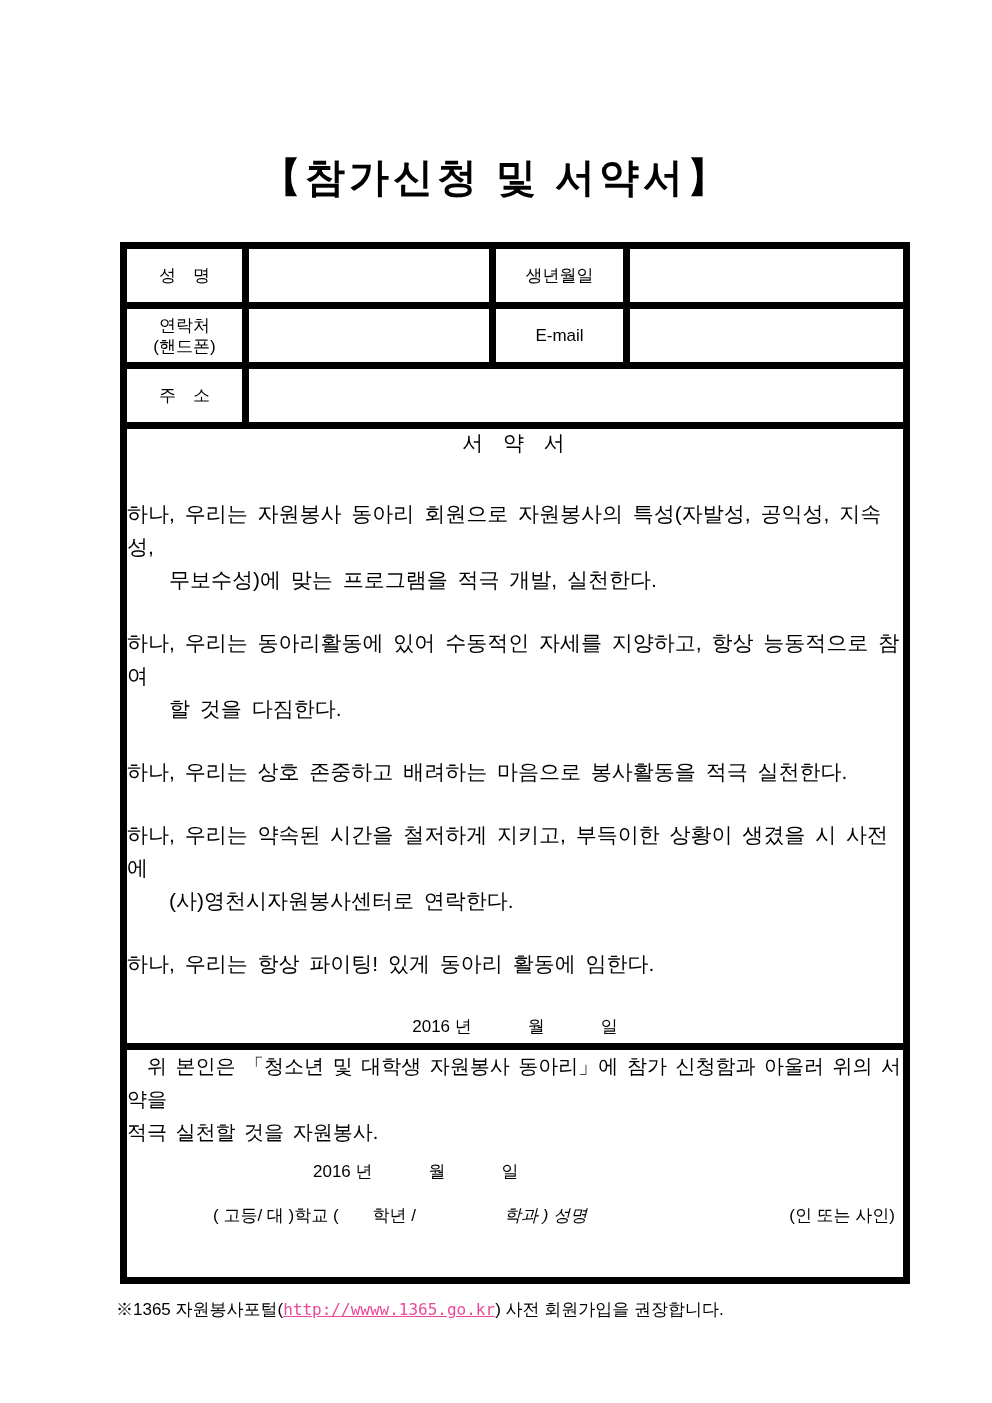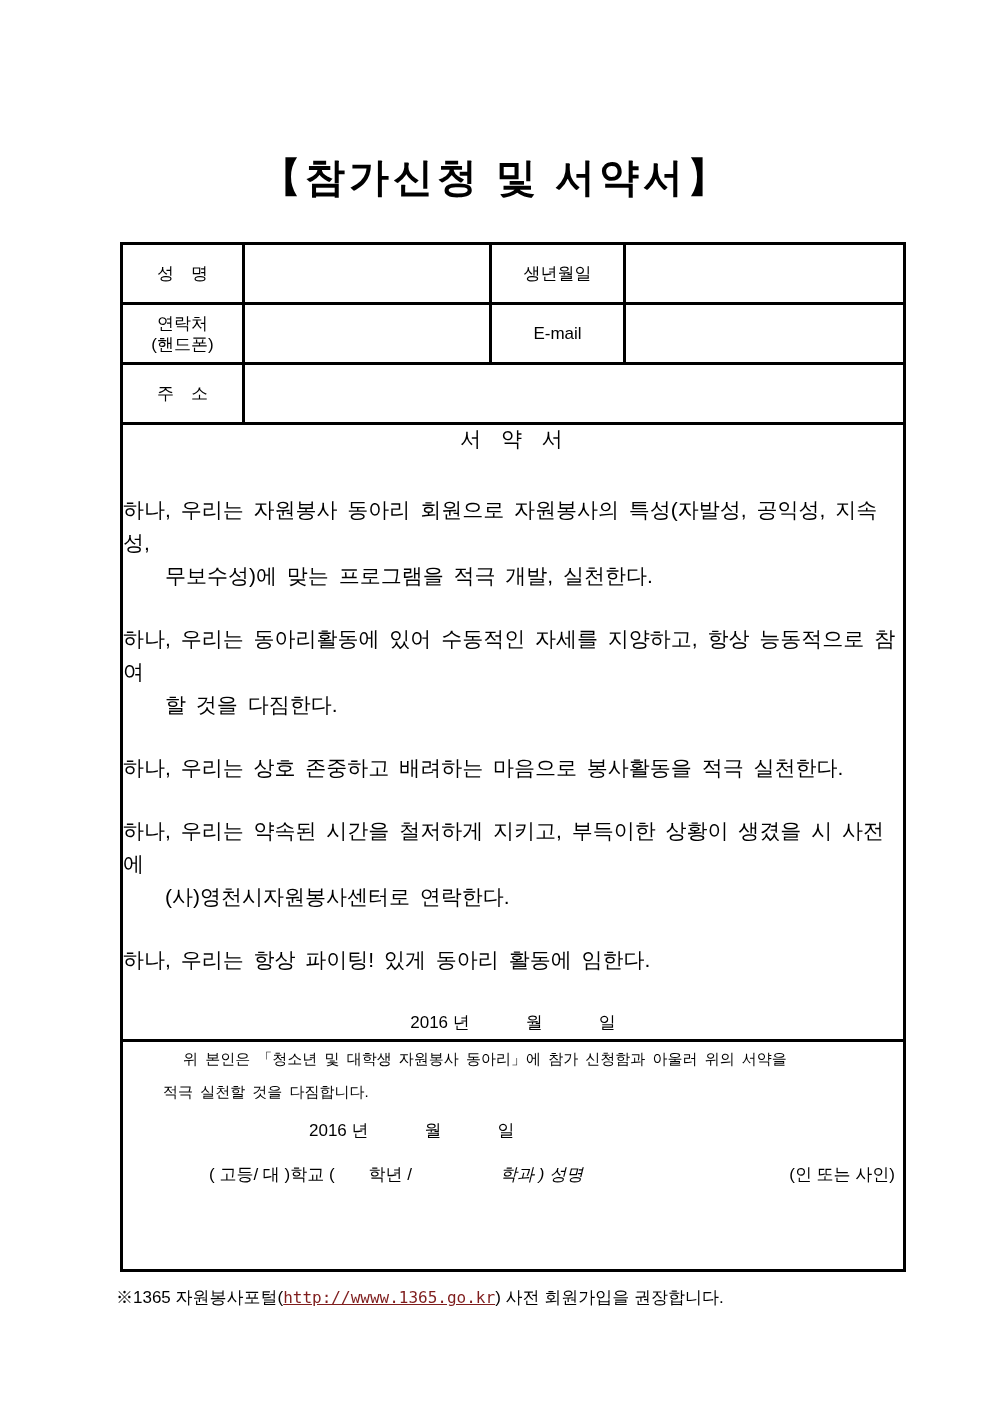--- a/index.html
+++ b/index.html
@@ -10,21 +10,21 @@
   .doc-title {
     padding-top:150px; text-align:center;
     font-size:40px; font-weight:bold; letter-spacing:4px;
     white-space:pre;
   }
   table.form {
     border-collapse:collapse; table-layout:fixed;
     width:783px; margin:37px 0 0 120px;
     border:2px solid #000;
   }
-  table.form td { border:3px solid #000000; padding:0; }
+  table.form td { border:7px solid #000000; padding:0; }
   .h60 { height:60px; }
   .lbl {
     text-align:center; vertical-align:middle;
     font-size:17px; line-height:21px; white-space:pre-line;
   }
   .val { vertical-align:middle; }
   .pledge-cell { height:558px; vertical-align:top; padding:16px 20px 0 20px; }
   .pledge-head {
     text-align:center; font-size:21px; letter-spacing:7px;
     margin:0 0 40px 4px; white-space:pre;
@@ -32,39 +32,39 @@
   .pledge {
     font-size:21px; line-height:33px; margin:0 0 30px 0;
     word-spacing:4px;
   }
   .pl2 { margin-left:42px; }
   .date-row {
     display:flex; justify-content:center; gap:56px;
     font-size:17px; margin-top:6px; line-height:33px;
   }
   .agreement-cell { height:227px; vertical-align:top; padding:34px 12px 0 12px; }
-  .agr-line { font-size:15px; line-height:33px; word-spacing:3px;margin-left:40px; }
+  .agr-line { font-size:20px; line-height:33px; word-spacing:3px; }
   .agr-indent { text-indent:20px; }
   .agr-date {
     display:flex; gap:56px; font-size:17px; line-height:33px;
     padding-left:186px; margin-top:6px;
   }
   .sig-row {
     display:flex; align-items:center;
     margin-top:16px; font-size:17px; white-space:pre;
   }
   .sig-p1 { margin-left:86px; }
   .sig-p2 { margin-left:34px; }
   .sig-p3 { margin-left:88px;font-style:italic; }
   .sig-p4 { margin-left:auto; margin-right:8px; }
   .footnote {
     margin:14px 0 0 116px; font-size:17px; line-height:24px;
   }
   .footnote .link {
-    color:#7f1d1d; text-decoration:underline;
+    color:#ec4899; text-decoration:underline;
     font-family:"DejaVu Sans Mono", monospace; font-size:16px;
     cursor:pointer;
   }
 </style>
 </head>
 <body>
 
 <div class="page">
 
   <div class="doc-title">【참가신청 및 서약서】</div>
@@ -124,21 +124,21 @@
         <div class="date-row">
           <span>2016 년</span>
           <span>월</span>
           <span>일</span>
         </div>
       </td>
     </tr>
     <tr>
       <td class="agreement-cell" colspan="4">
         <div class="agr-line agr-indent">위 본인은 「청소년 및 대학생 자원봉사 동아리」에 참가 신청함과 아울러 위의 서약을</div>
-        <div class="agr-line">적극 실천할 것을 다짐합니다.</div>
+        <div class="agr-line">적극 실천할 것을 자원봉사.</div>
 
         <div class="agr-date">
           <span>2016 년</span>
           <span>월</span>
           <span>일</span>
         </div>
 
         <div class="sig-row">
           <span class="sig-p1">( 고등/ 대 )학교 (</span>
           <span class="sig-p2">학년 /</span>

